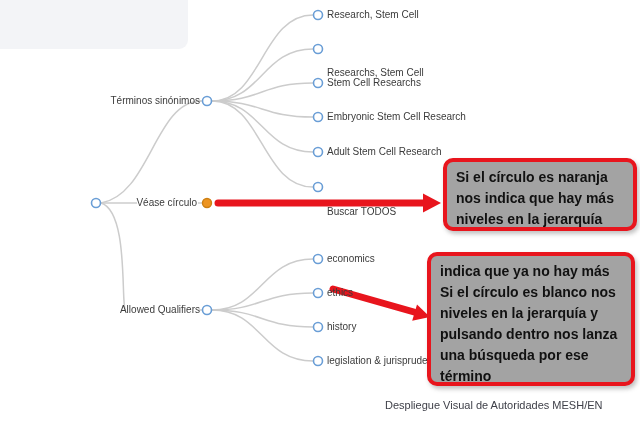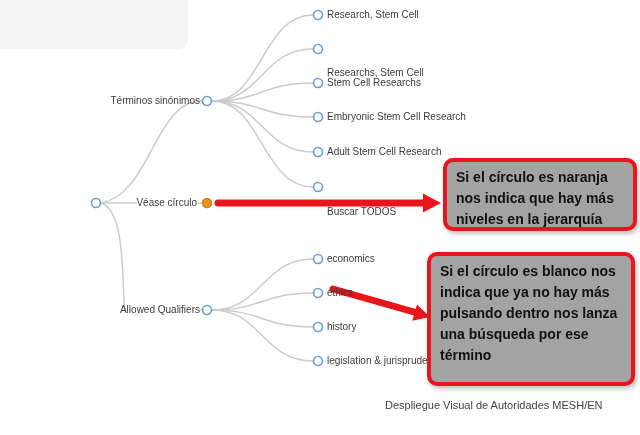--- a/index.html
+++ b/index.html
@@ -102,22 +102,23 @@
   <div class="nodelabel" style="left:327px;top:320px;">history</div>
   <div class="nodelabel" style="left:327px;top:354px;">legislation &amp; jurisprudence</div>
 
   <div class="note" style="left:443px;top:158px;width:194px;height:73px;">
     <div class="ln">Si el círculo es naranja</div>
     <div class="ln">nos indica que hay más</div>
     <div class="ln">niveles en la jerarquía</div>
   </div>
 
   <div class="note" style="left:427px;top:252px;width:208px;height:134px;">
+    <div class="ln">indica que ya no hay más</div>
     <div class="ln">Si el círculo es blanco nos</div>
-    <div class="ln">indica que ya no hay más</div>
+    <div class="ln">niveles en la jerarquía y</div>
     <div class="ln">pulsando dentro nos lanza</div>
     <div class="ln">una búsqueda por ese</div>
     <div class="ln">término</div>
   </div>
 
   <div class="caption">Despliegue Visual de Autoridades MESH/EN</div>
 
 </div>
 
 </body></html>

